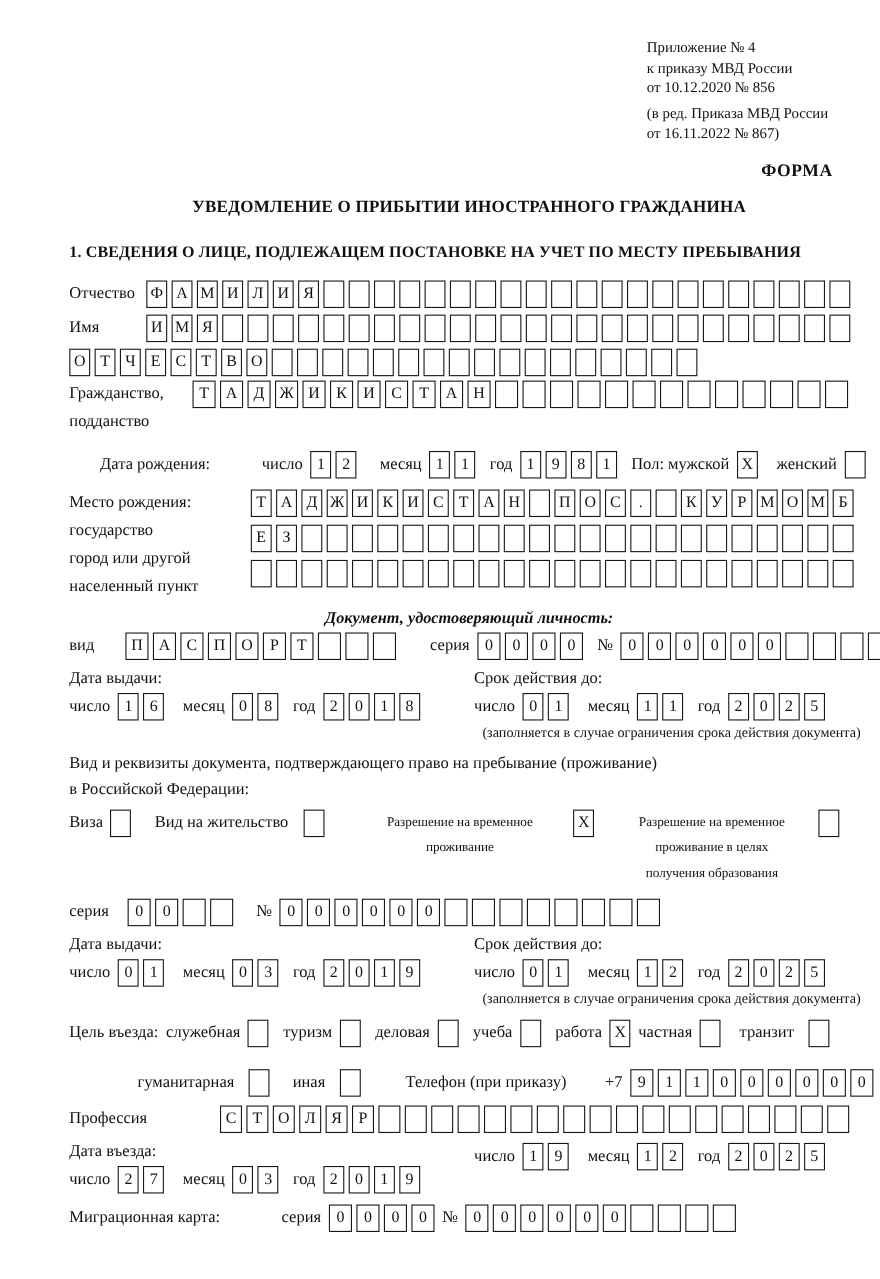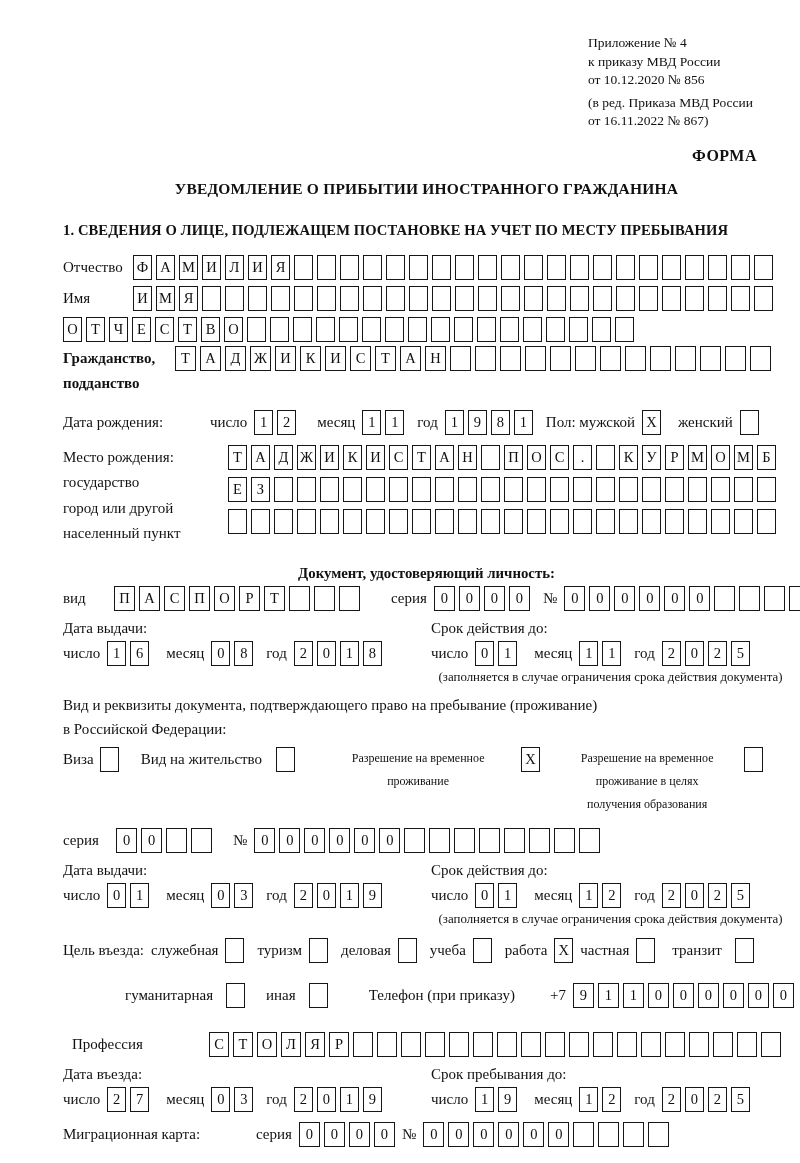--- a/index.html
+++ b/index.html
@@ -16,21 +16,21 @@
   .sec1{margin-top:22px;font-weight:bold;font-size:14.6px;white-space:nowrap;letter-spacing:.1px;}
   .row{display:flex;align-items:flex-start;margin-top:6px;}
   .lbl{font-size:15px;line-height:25px;flex:none;}
   .lbl2{font-size:15px;line-height:25.5px;flex:none;}
   .cells{display:flex;gap:4px;flex:none;}
   .cell{box-sizing:border-box;flex:none;width:19px;height:25px;border:1.6px solid #161616;
         display:flex;align-items:center;justify-content:center;font-size:14.5px;background:#fff;}
   .cells-md .cell{width:20px;}
   .cells-lg .cell{width:21px;}
   .stack{display:flex;flex-direction:column;gap:7px;}
-  .center-bold{text-align:center;font-weight:bold;font-size:14.8px;margin-top:18px;}
+  .center-bold{text-align:center;font-weight:bold;font-size:14.8px;margin-top:7px;font-style:italic;}
   .dline{display:flex;align-items:center;gap:7px;font-size:15px;}
   .dcols{display:flex;margin-top:9px;}
   .dc-head{text-align:left;font-size:15px;margin-bottom:4px;}
   .note{font-size:12.9px;margin-top:4px;text-align:center;}
   .para{font-size:15px;line-height:24px;}
   .cbrow{display:flex;align-items:flex-start;font-size:15px;}
   .txt{line-height:25px;flex:none;}
   .optc{text-align:center;font-size:12px;line-height:23px;flex:none;}
   .ml6{margin-left:6px;}.ml10{margin-left:10px;}.ml14{margin-left:14px;}
 </style>
@@ -148,21 +148,21 @@
         <span class="cell"></span>
         <span class="cell"></span>
         <span class="cell"></span>
         <span class="cell"></span>
         <span class="cell"></span>
         <span class="cell"></span>
       </div>
   </div>
 
   <div class="row" style="margin-top:4px;">
-    <div class="lbl2" style="width:112px;font-weight:bold;">
+    <div class="lbl2" style="width:112px;">
       <div>Гражданство,</div>
       <div>подданство</div>
     </div>
     <div class="cells cells-lg">
         <span class="cell">Т</span>
         <span class="cell">А</span>
         <span class="cell">Д</span>
         <span class="cell">Ж</span>
         <span class="cell">И</span>
         <span class="cell">К</span>
@@ -180,21 +180,21 @@
         <span class="cell"></span>
         <span class="cell"></span>
         <span class="cell"></span>
         <span class="cell"></span>
         <span class="cell"></span>
         <span class="cell"></span>
         <span class="cell"></span>
       </div>
   </div>
 
-  <div class="row dline" style="margin-top:13px;">
+  <div class="row dline" style="margin-top:13px;margin-left:28px;">
     <span class="lbl" style="width:140px;">Дата рождения:</span>
     <span class="lbl">число</span>
     <span class="cells">
         <span class="cell">1</span>
         <span class="cell">2</span>
       </span>
     <span class="lbl ml14">месяц</span>
     <span class="cells">
         <span class="cell">1</span>
         <span class="cell">1</span>
@@ -544,21 +544,21 @@
         <span class="cell">1</span>
         <span class="cell">0</span>
         <span class="cell">0</span>
         <span class="cell">0</span>
         <span class="cell">0</span>
         <span class="cell">0</span>
         <span class="cell">0</span>
       </span>
   </div>
 
-  <div class="row" style="margin-top:24px;justify-content:center;">
+  <div class="row" style="margin-top:8px;">
     <div class="lbl" style="width:137px;">Профессия</div>
     <div class="cells cells-md">
         <span class="cell">С</span>
         <span class="cell">Т</span>
         <span class="cell">О</span>
         <span class="cell">Л</span>
         <span class="cell">Я</span>
         <span class="cell">Р</span>
         <span class="cell"></span>
         <span class="cell"></span>
@@ -598,21 +598,20 @@
         <span class="lbl ml6">год</span>
         <span class="cells">
             <span class="cell">2</span>
             <span class="cell">0</span>
             <span class="cell">1</span>
             <span class="cell">9</span>
           </span>
       </div>
     </div>
     <div style="flex:1;">
-      <div class="dc-head">Срок пребывания до:</div>
       <div class="dline">
         <span class="lbl">число</span>
         <span class="cells">
             <span class="cell">1</span>
             <span class="cell">9</span>
           </span>
         <span class="lbl ml10">месяц</span>
         <span class="cells">
             <span class="cell">1</span>
             <span class="cell">2</span>

